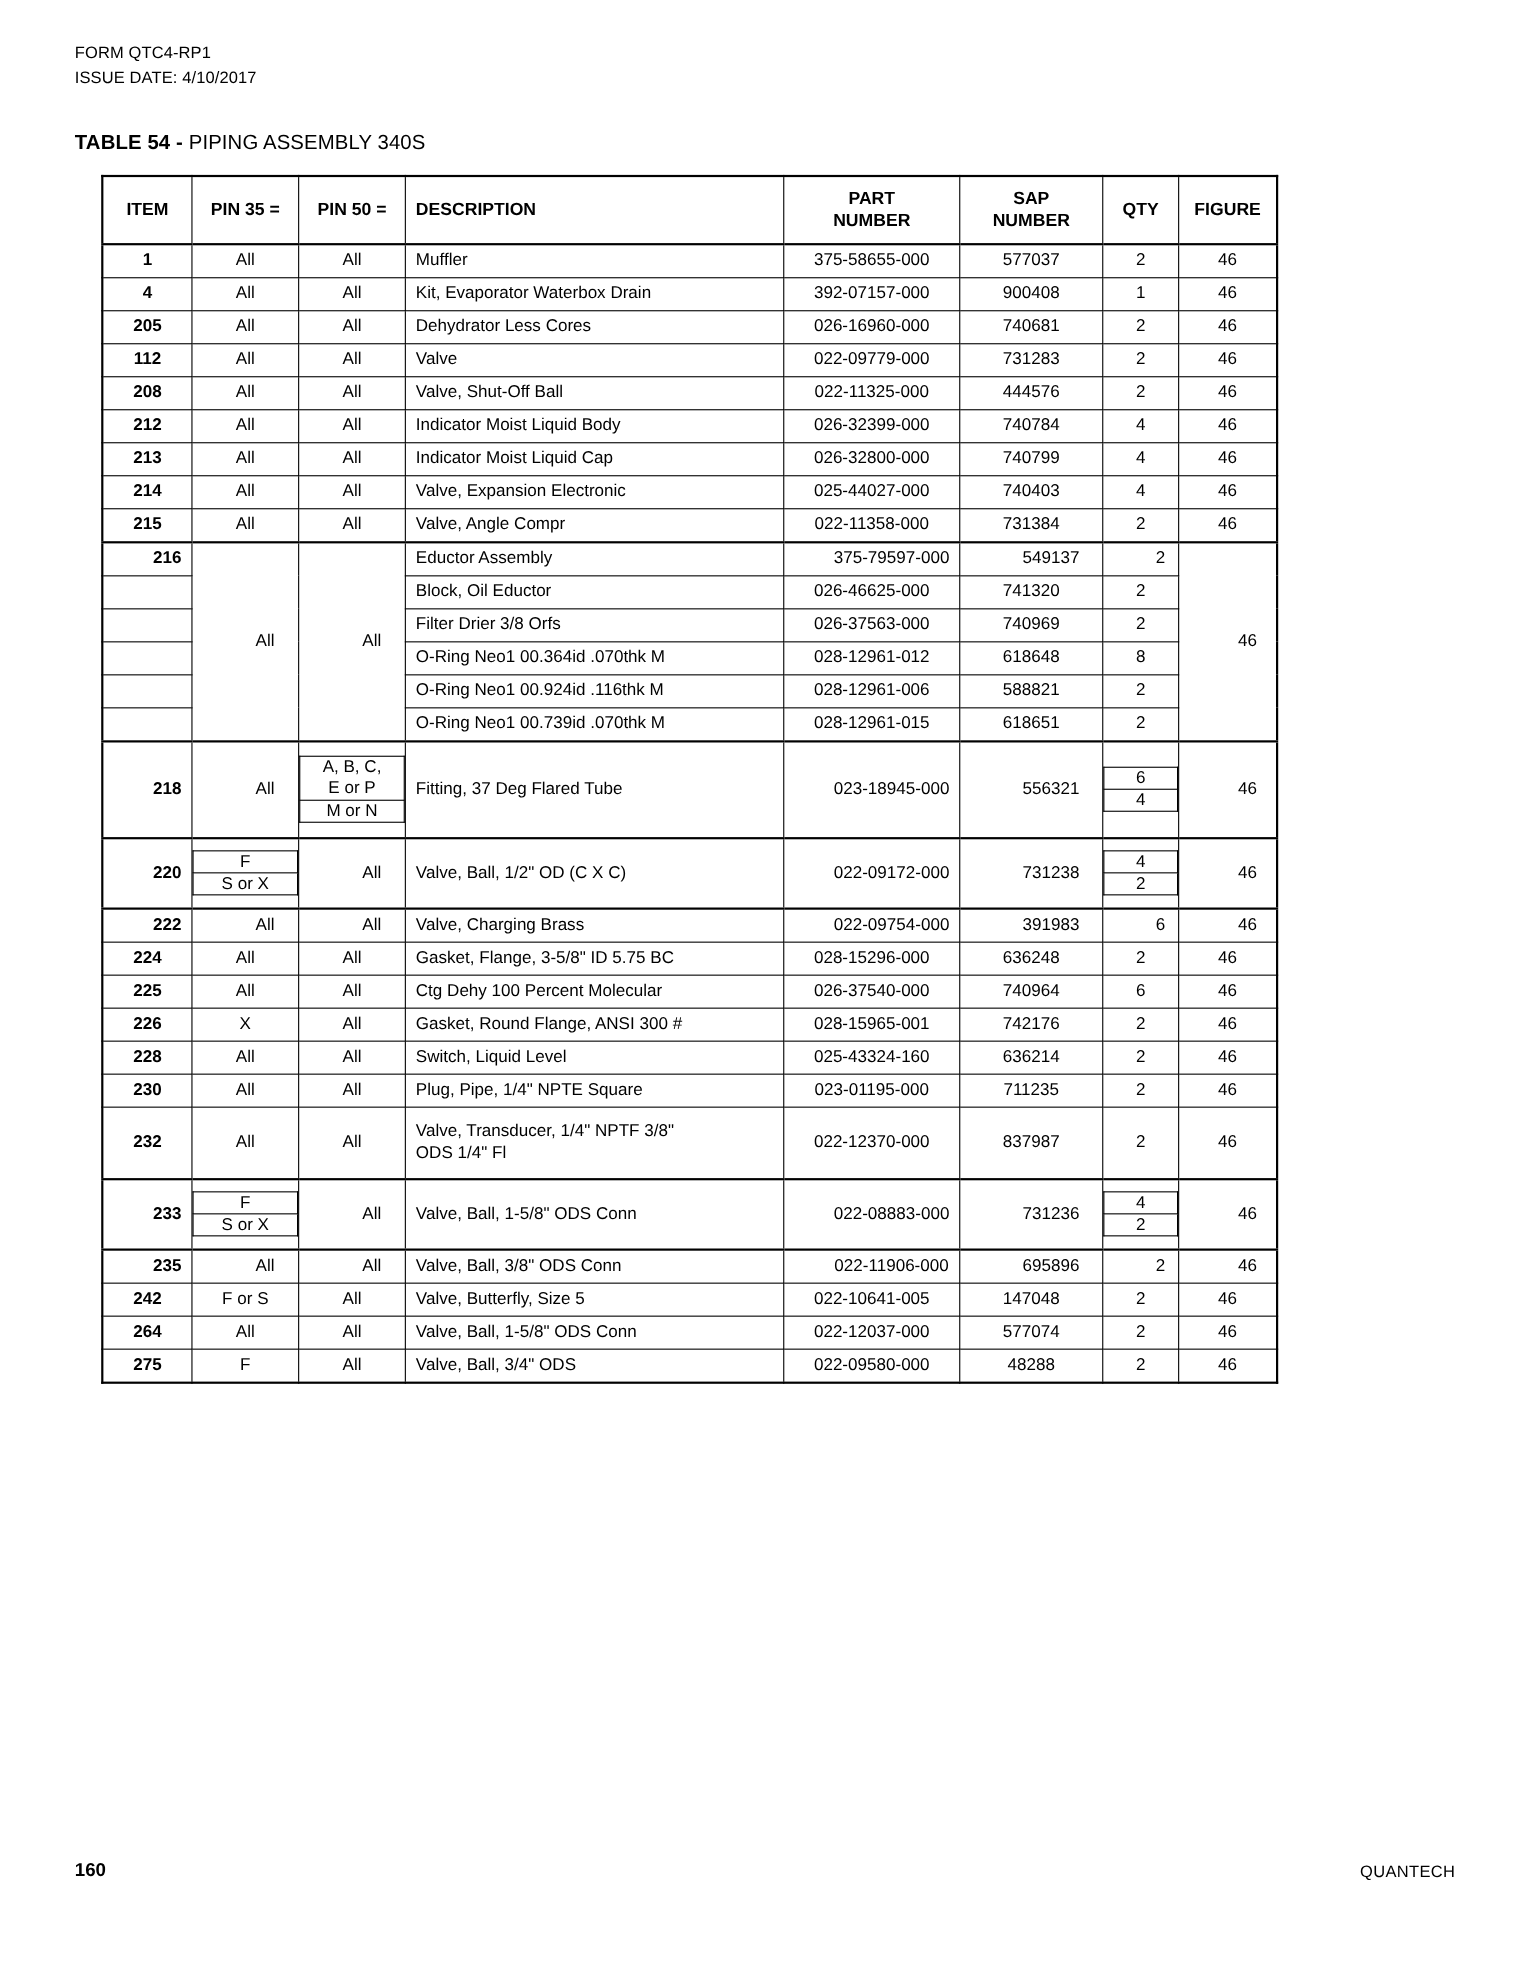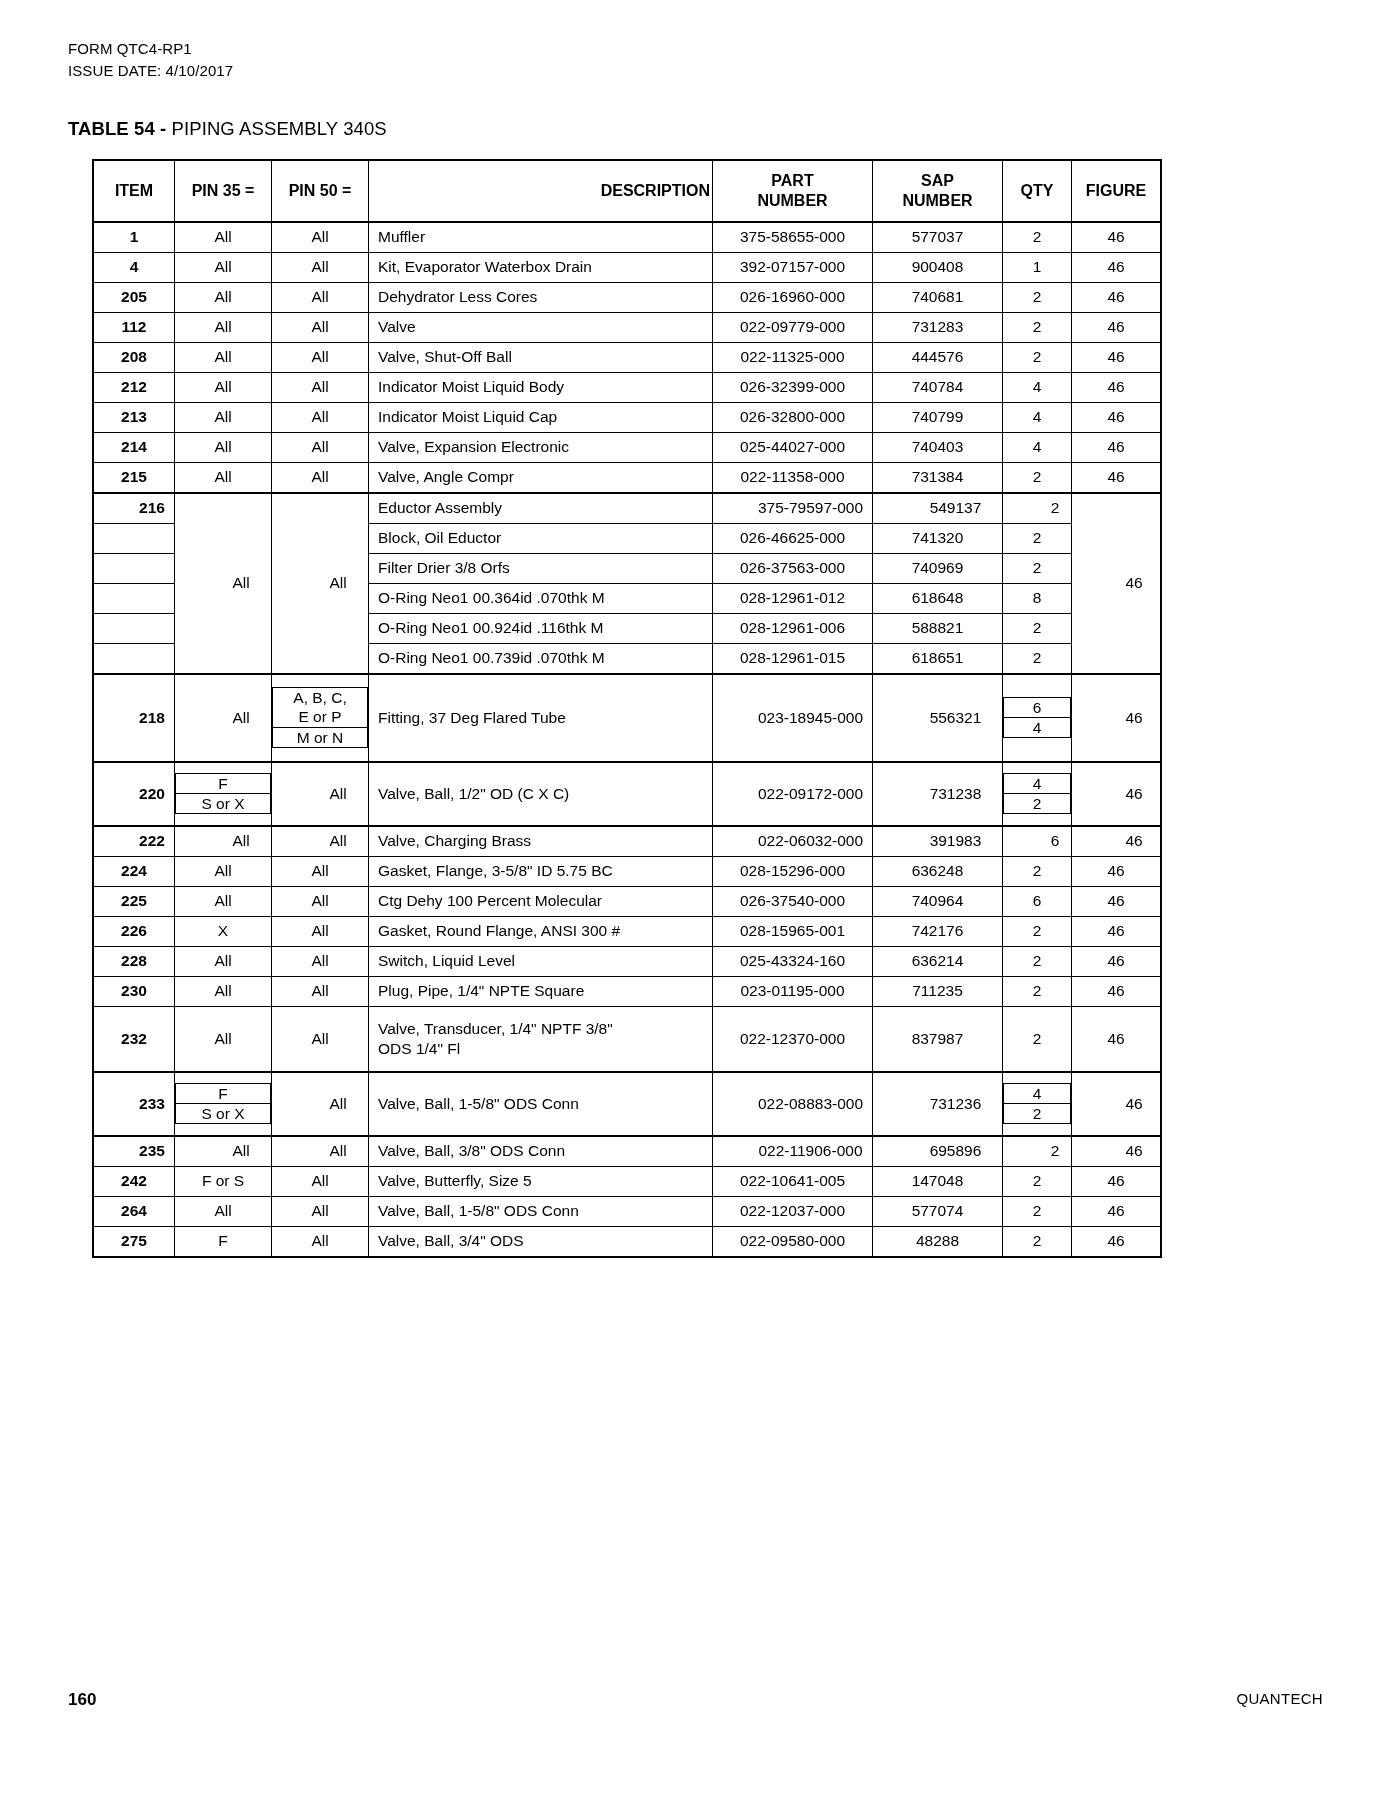--- a/index.html
+++ b/index.html
@@ -96,21 +96,21 @@
 
   .multiline { padding: 3px 9px !important; }
 
   .footer {
     position: absolute;
     left: 68px;
     right: 68px;
     top: 1690px;
     display: flex;
     justify-content: space-between;
-    align-items: flex-start;
+    align-items: flex-end;
     font-size: 16px;
   }
   .footer .pagenum { font-weight: bold; font-size: 17px; }
   .footer .brand { font-size: 15px; letter-spacing: 0.3px; }
 </style>
 </head>
 <body>
 
 <div class="page">
 
@@ -122,21 +122,21 @@
   <div class="table-title">
     <span class="tt-bold">TABLE 54 -</span><span> PIPING ASSEMBLY 340S</span>
   </div>
 
   <table class="parts">
     <thead>
       <tr>
         <th class="c-item">ITEM</th>
         <th class="c-pin35">PIN 35 =</th>
         <th class="c-pin50">PIN 50 =</th>
-        <th class="c-desc" style="text-align:right">DESCRIPTION</th>
+        <th class="c-desc" style="text-align:left">DESCRIPTION</th>
         <th class="c-part">
           <div>PART</div>
           <div>NUMBER</div>
         </th>
         <th class="c-sap">
           <div>SAP</div>
           <div>NUMBER</div>
         </th>
         <th class="c-qty">QTY</th>
         <th class="c-fig">FIGURE</th>
@@ -348,21 +348,21 @@
             </table>
         </td>
         <td class="c-fig">46</td>
       </tr>
 
       <tr class="thick-top">
         <td class="c-item cell">222</td>
         <td class="c-pin35 cell">All</td>
         <td class="c-pin50 cell">All</td>
         <td class="c-desc cell">Valve, Charging Brass</td>
-        <td class="c-part cell">022-06032-000</td>
+        <td class="c-part cell">022-09754-000</td>
         <td class="c-sap cell">391983</td>
         <td class="c-qty cell">6</td>
         <td class="c-fig cell">46</td>
       </tr>
       <tr>
         <td class="c-item cell">224</td>
         <td class="c-pin35 cell">All</td>
         <td class="c-pin50 cell">All</td>
         <td class="c-desc cell">Gasket, Flange, 3-5/8" ID 5.75 BC</td>
         <td class="c-part cell">028-15296-000</td>

